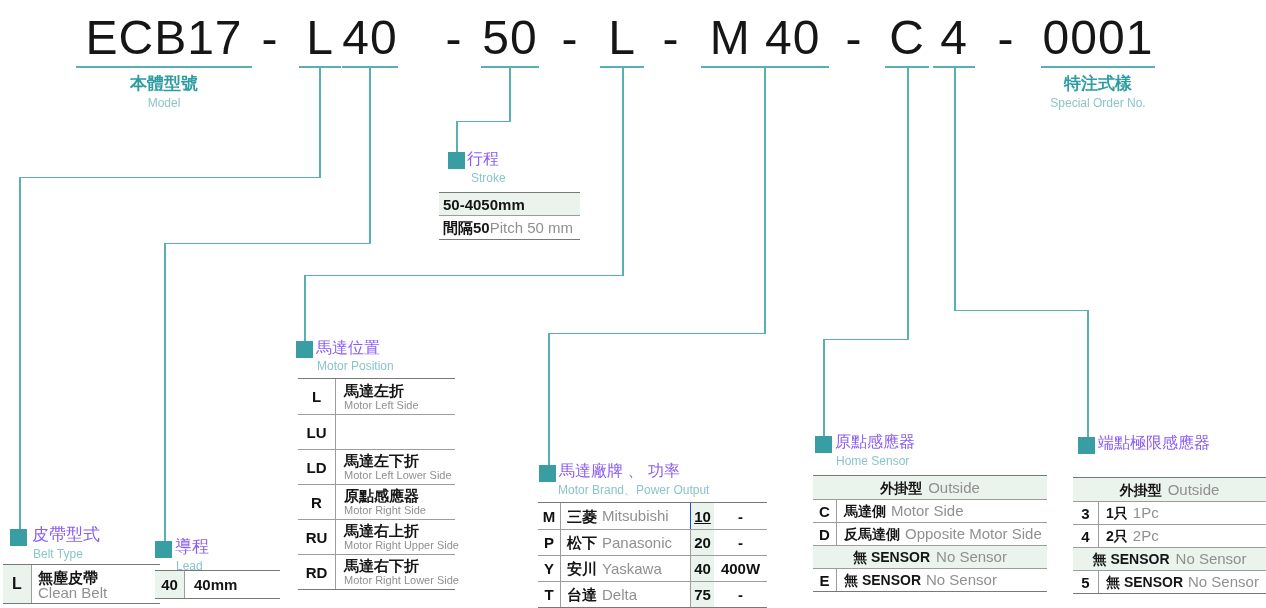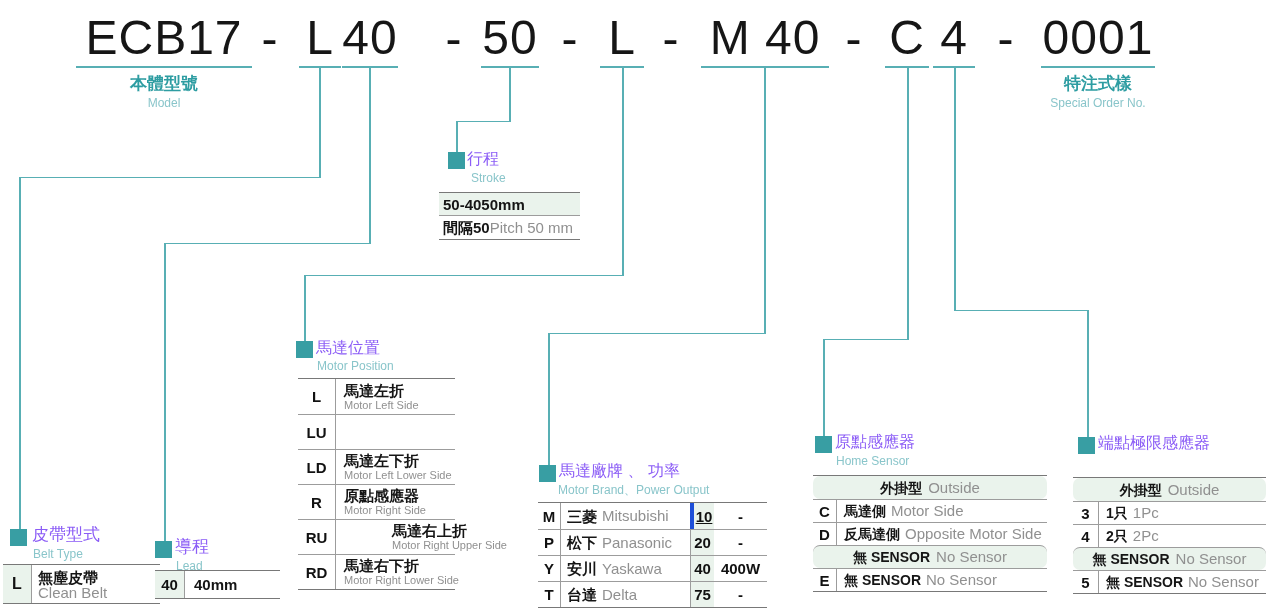--- a/index.html
+++ b/index.html
@@ -32,21 +32,21 @@
   .trow + .trow{border-top:1px solid #9c9c9c;}
   .code{flex:none;display:flex;align-items:center;justify-content:center;
         font-weight:bold;color:#111;font-size:15px;border-right:1px solid #9c9c9c;box-sizing:border-box;}
   .cell{flex:1;display:flex;flex-direction:column;justify-content:center;padding-left:8px;min-width:0;}
   .cell-inline{flex:1;display:flex;align-items:center;padding-left:7px;gap:5px;min-width:0;}
   .zh{font-weight:bold;color:#151515;font-size:15px;line-height:17px;white-space:nowrap;}
   .en{color:#909090;font-size:11px;line-height:13px;white-space:nowrap;}
   .en12{font-size:15px;line-height:14px;}
   .zh14{font-size:14px;line-height:16px;}
   .green{background:#eaf3ec;}
-  .grouprow{display:flex;align-items:center;justify-content:center;gap:6px;background:#eaf3ec;border-radius:7px;}
+  .grouprow{display:flex;align-items:center;justify-content:center;gap:6px;background:#eaf3ec;}
   .ctr{display:flex;align-items:center;justify-content:center;font-weight:bold;color:#111;font-size:15px;box-sizing:border-box;}
 </style>
 </head>
 <body>
 
 <div class="canvas">
 
   <div class="seg u" style="left:76px;width:176px;">ECB17</div>
   <div class="seg" style="left:256px;width:28px;">-</div>
   <div class="seg u" style="left:299px;width:42px;">L</div>
@@ -134,21 +134,21 @@
         <div class="en">Motor Left Lower Side</div>
         </div>
     </div>
     <div class="trow" style="height:35px;">
       <div class="code" style="width:38px;">R</div>
       <div class="cell">
           <div class="zh">原點感應器</div>
         <div class="en">Motor Right Side</div>
         </div>
     </div>
-    <div class="trow" style="height:35px;gap:48px;">
+    <div class="trow" style="height:35px;">
       <div class="code" style="width:38px;">RU</div>
       <div class="cell">
           <div class="zh">馬達右上折</div>
         <div class="en">Motor Right Upper Side</div>
         </div>
     </div>
     <div class="trow" style="height:35px;">
       <div class="code" style="width:38px;">RD</div>
       <div class="cell">
           <div class="zh">馬達右下折</div>
@@ -160,21 +160,21 @@
   <div class="sq" style="left:539px;top:465px;"></div>
   <div class="sec-zh" style="left:559px;top:461px;">馬達廠牌 、 功率</div>
   <div class="sec-en" style="left:558px;top:483px;">Motor Brand、Power Output</div>
   <div class="tbl" style="left:538px;top:502px;width:229px;">
     <div class="trow" style="height:26px;">
       <div class="code" style="width:23px;">M</div>
       <div class="cell-inline" style="padding-left:6px;">
           <span class="zh">三菱</span>
         <span class="en en12">Mitsubishi</span>
         </div>
-      <div class="ctr green" style="width:24px;border-left:4px solid #1d4ed8;text-decoration:underline;">10</div>
+      <div class="ctr green" style="width:24px;border-left:1px solid #1d4ed8;text-decoration:underline;">10</div>
       <div class="ctr" style="width:53px;">-</div>
     </div>
     <div class="trow" style="height:26px;">
       <div class="code" style="width:23px;">P</div>
       <div class="cell-inline" style="padding-left:6px;">
           <span class="zh">松下</span>
         <span class="en en12">Panasonic</span>
         </div>
       <div class="ctr green" style="width:24px;border-left:1px solid #9c9c9c;">20</div>
       <div class="ctr" style="width:53px;">-</div>

